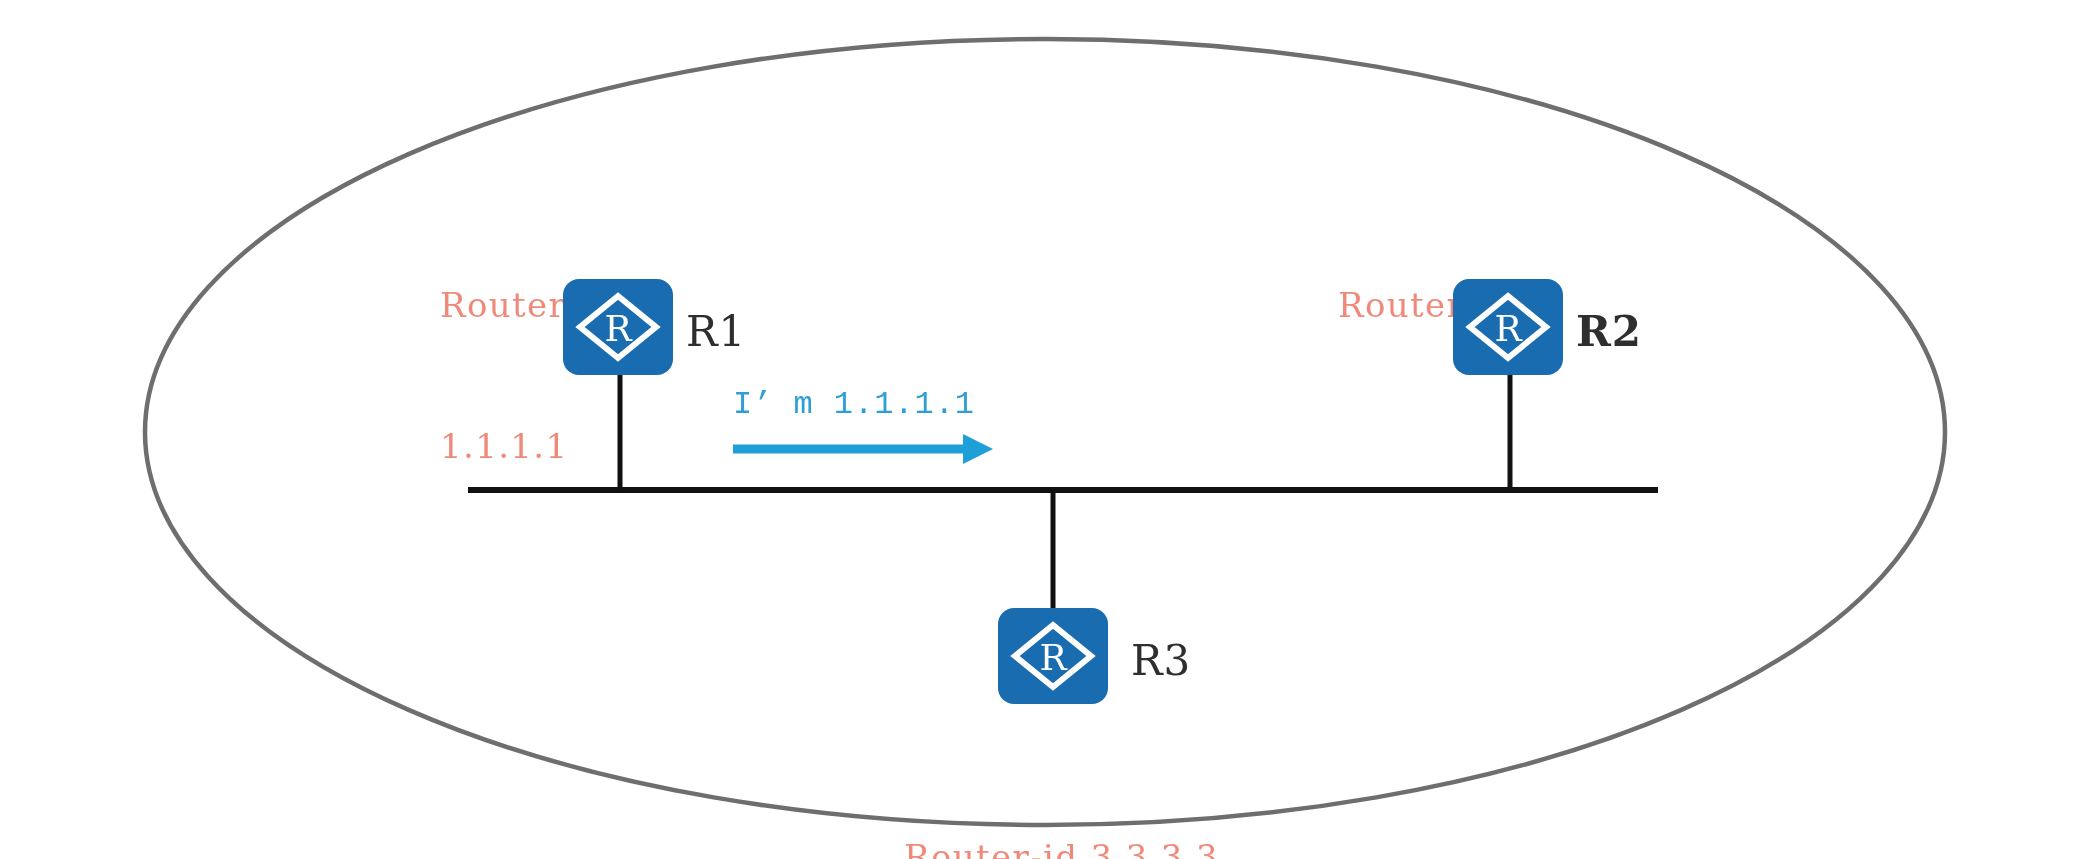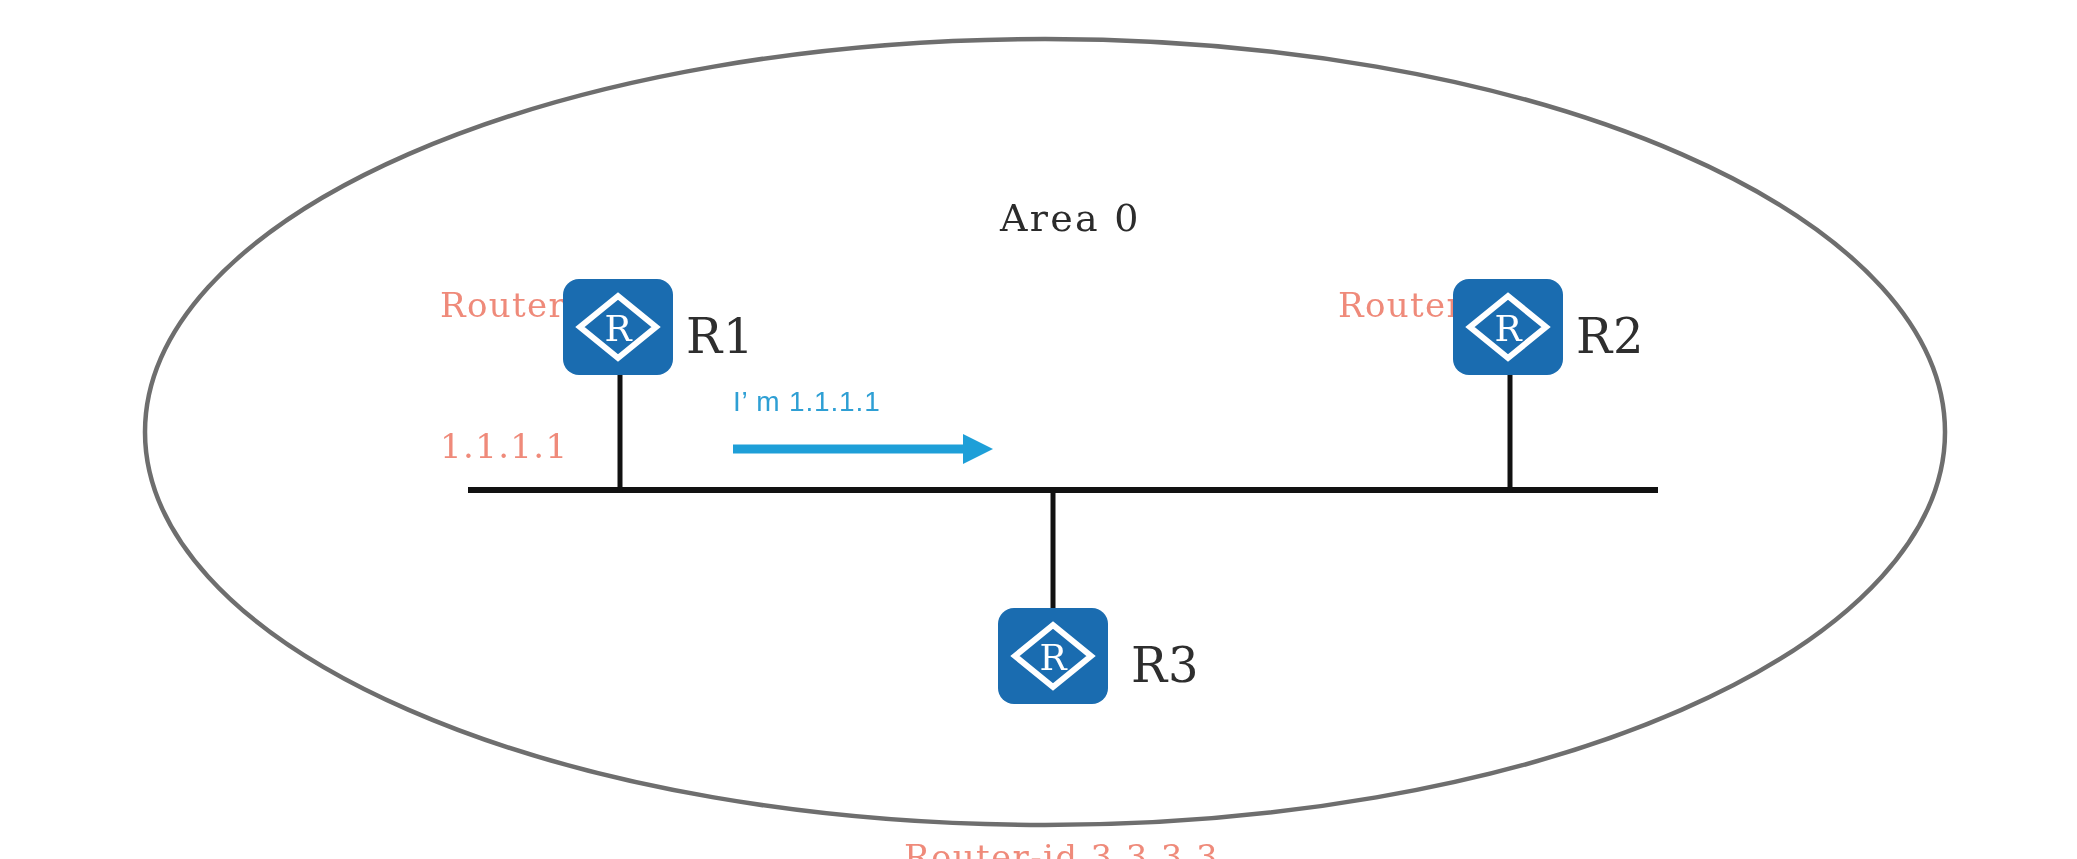--- a/index.html
+++ b/index.html
@@ -41,26 +41,26 @@
   }
   .label-routerid {
     font-family: "DejaVu Serif", serif;
     font-size: 34px;
     color: #ef8a7a;
     letter-spacing: 0.04em;
   }
   .label-routerid .rid-line { display: block; }
   .label-node {
     font-family: "DejaVu Serif", serif;
-    font-size: 48px;
+    font-size: 42px;
     color: #2e2e2e;
   }
   .label-advert {
-    font-family: Liberation Sans, sans-serif;
-    font-size: 28px;
+    font-family: Liberation Mono, monospace;
+    font-size: 32px;
     color: #2e9fd4;
     letter-spacing: 0.03em;
   }
 
   
   .router-icon {
     position: absolute;
     width: 110px;
     height: 96px;
   }
@@ -93,21 +93,20 @@
     <line x1="1510" y1="374" x2="1510" y2="492" stroke="#111111" stroke-width="5"></line>
 
     <line x1="1053" y1="489" x2="1053" y2="610" stroke="#111111" stroke-width="5"></line>
 
     <g>
       <line x1="733" y1="449" x2="965" y2="449" stroke="#1e9fd8" stroke-width="9" stroke-linecap="butt"></line>
       <polygon points="963,434 993,449 963,464" fill="#1e9fd8"></polygon>
     </g>
   </svg>
 
-  <div class="label label-area" style="left:1000px; top:192px;">Area 0</div>
 
   <div class="label label-routerid" style="left:440px; top:188px;">
     <span class="rid-line">Router-id</span>
     <span class="rid-line">1.1.1.1</span>
   </div>
 
   <div class="router-icon" style="left:563px; top:279px;">
     <div class="chip"></div>
     <svg viewBox="0 0 110 96">
       <polygon points="55,17 93,48 55,79 17,48" fill="none" stroke="#ffffff" stroke-width="6"></polygon>
@@ -122,21 +121,21 @@
   </div>
 
   <div class="router-icon" style="left:1453px; top:279px;">
     <div class="chip"></div>
     <svg viewBox="0 0 110 96">
       <polygon points="55,17 93,48 55,79 17,48" fill="none" stroke="#ffffff" stroke-width="6"></polygon>
       <text x="55" y="62" text-anchor="middle" font-family="DejaVu Serif, serif" font-size="36" fill="#ffffff">R</text>
     </svg>
   </div>
 
-  <div class="label label-node" style="left:1576px; top:303px;">R2</div>
+  <div class="label label-node" style="left:1576px; top:303px;font-weight:bold;">R2</div>
 
   <div class="label label-advert" style="left:733px; top:383px;">I’ m 1.1.1.1</div>
 
   <div class="router-icon" style="left:998px; top:608px;">
     <div class="chip"></div>
     <svg viewBox="0 0 110 96">
       <polygon points="55,17 93,48 55,79 17,48" fill="none" stroke="#ffffff" stroke-width="6"></polygon>
       <text x="55" y="62" text-anchor="middle" font-family="DejaVu Serif, serif" font-size="36" fill="#ffffff">R</text>
     </svg>
   </div>

